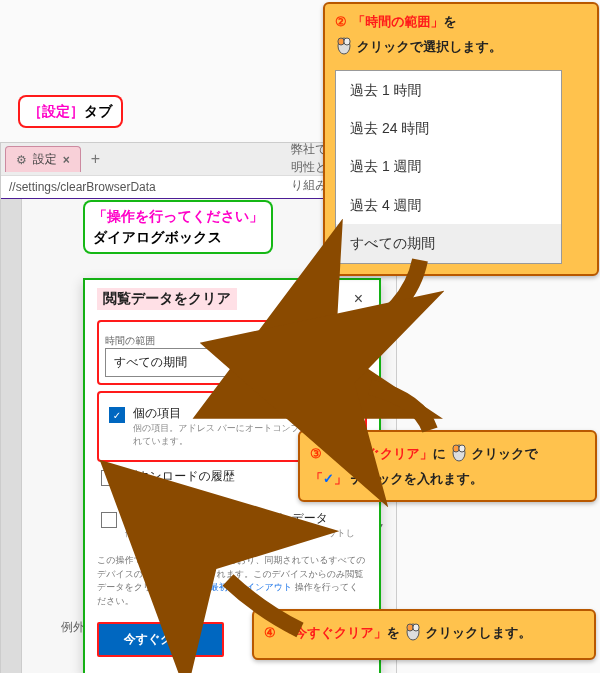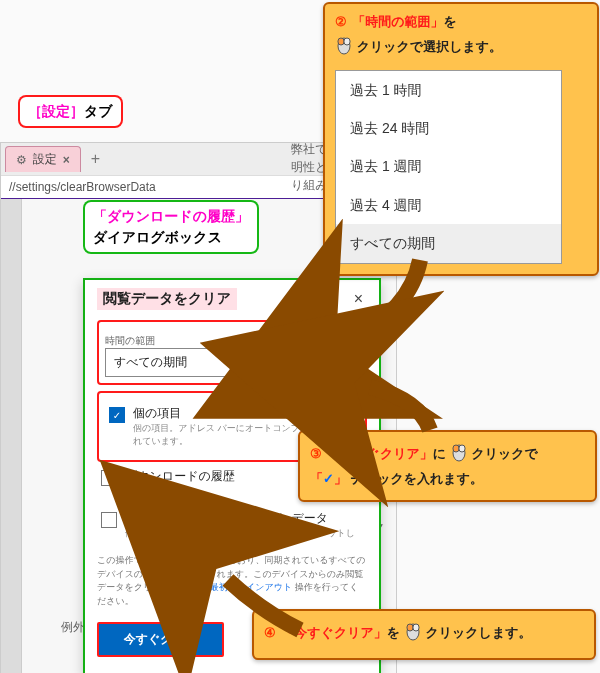--- a/index.html
+++ b/index.html
@@ -295,21 +295,21 @@
     <div class="btn-primary">今すぐクリア</div>
     <div class="btn-ghost">ャンセル</div>
   </div>
 </div>
 
 <div class="pink-callout red-outline" style="left:18px; top:95px;">
   <span>［設定］</span><span class="black">タブ</span>
 </div>
 
 <div class="pink-callout" style="left:83px; top:200px;">
-  <span>「ダウンロードの履歴」</span><br>
+  <span>「操作を行ってください」</span><br>
   <span class="black">ダイアログボックス</span>
 </div>
 
 <div class="callout" style="left:323px; top:2px; width:252px;">
   <div>
     <span class="num">②</span>
     <span class="hl-red">「時間の範囲」</span><span class="hl-bold">を</span>
   </div>
   <div>
     <span class="mouse-icon">

